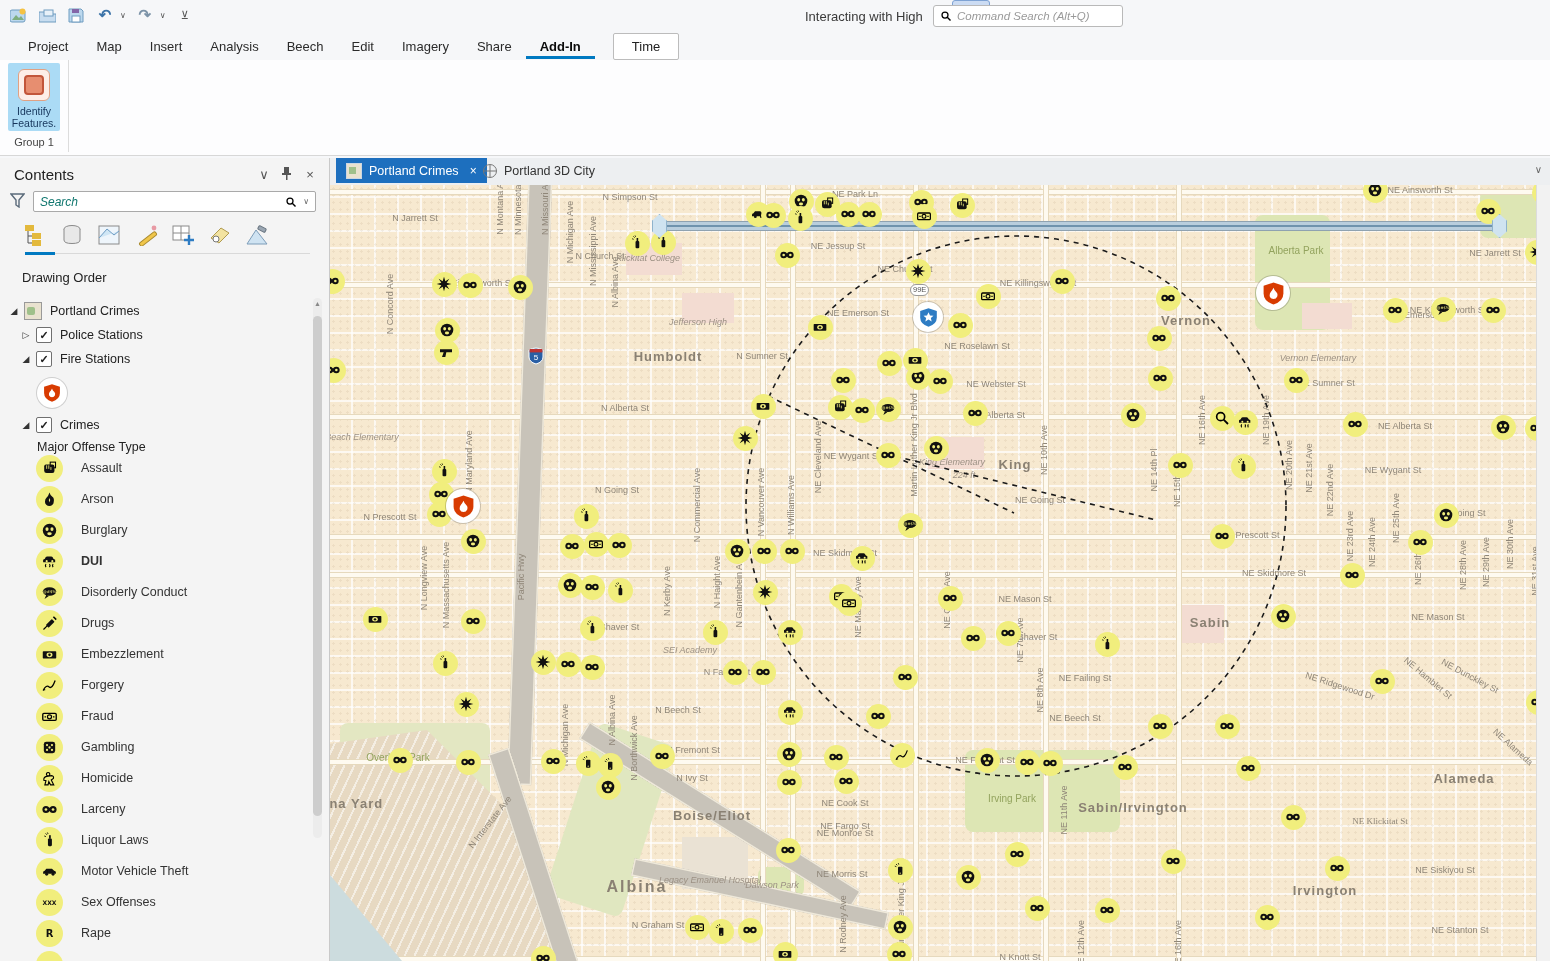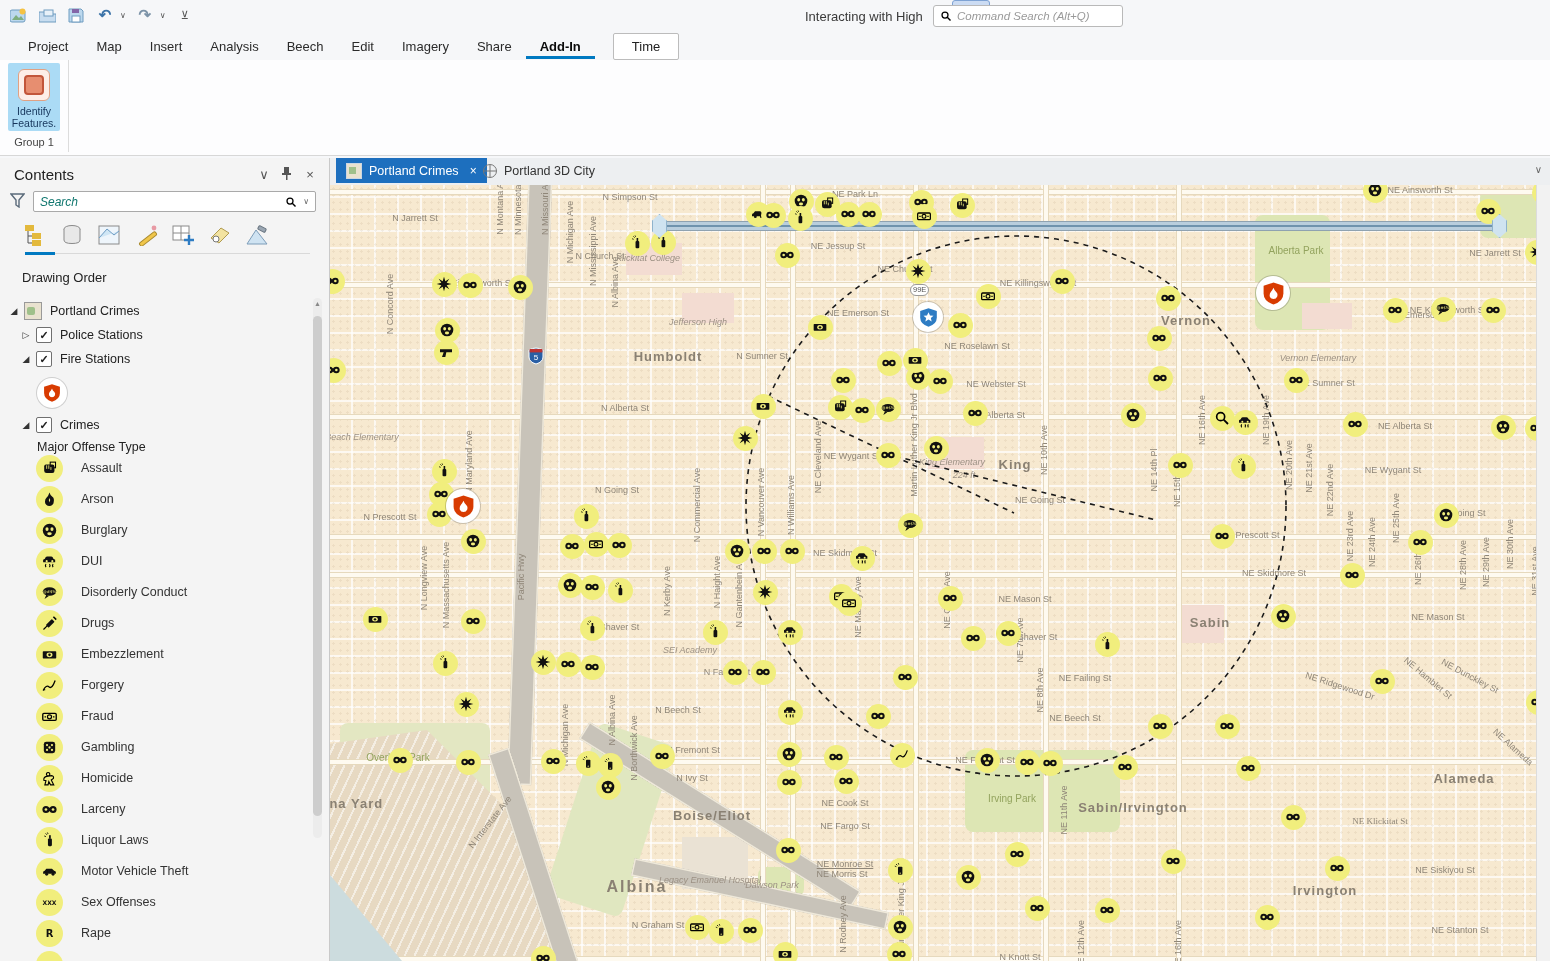--- a/index.html
+++ b/index.html
@@ -407,21 +407,21 @@
           <span class="txt">Arson</span>
         </div>
         <div class="lrow" style="top: 62px;">
           <span class="lsym">
             <svg width="17" height="17" viewBox="0 0 24 24" fill="#111">
               <use href="#s-bala"></use>
             </svg>
           </span>
           <span class="txt">Burglary</span>
         </div>
-        <div class="lrow" style="top: 93px;">
+        <div class="lrow" style="top: 93px; font-weight: bold;">
           <span class="lsym">
             <svg width="17" height="17" viewBox="0 0 24 24" fill="#111">
               <use href="#s-dui"></use>
             </svg>
           </span>
           <span class="txt">DUI</span>
         </div>
         <div class="lrow" style="top: 124px;">
           <span class="lsym">
             <svg width="17" height="17" viewBox="0 0 24 24" fill="#111">
@@ -632,21 +632,21 @@
       <span class="lb st" style="left: 285px; top: 442px; transform: translate(-50%, -50%) rotate(0deg);">N Shaver St</span>
       <span class="lb st" style="left: 700px; top: 452px; transform: translate(-50%, -50%) rotate(0deg);">NE Shaver St</span>
       <span class="lb st" style="left: 397px; top: 487px; transform: translate(-50%, -50%) rotate(0deg);">N Failing St</span>
       <span class="lb st" style="left: 755px; top: 493px; transform: translate(-50%, -50%) rotate(0deg);">NE Failing St</span>
       <span class="lb st" style="left: 348px; top: 525px; transform: translate(-50%, -50%) rotate(0deg);">N Beech St</span>
       <span class="lb st" style="left: 745px; top: 533px; transform: translate(-50%, -50%) rotate(0deg);">NE Beech St</span>
       <span class="lb st" style="left: 363px; top: 565px; transform: translate(-50%, -50%) rotate(0deg);">N Fremont St</span>
       <span class="lb st" style="left: 655px; top: 575px; transform: translate(-50%, -50%) rotate(0deg);">NE Fremont St</span>
       <span class="lb st" style="left: 515px; top: 618px; transform: translate(-50%, -50%) rotate(0deg);">NE Cook St</span>
       <span class="lb st" style="left: 515px; top: 641px; transform: translate(-50%, -50%) rotate(0deg);">NE Fargo St</span>
-      <span class="lb st" style="left: 515px; top: 679px; transform: translate(-50%, -50%) rotate(0deg); text-decoration: underline;">NE Monroe St</span>
+      <span class="lb st" style="left: 515px; top: 648px; transform: translate(-50%, -50%) rotate(0deg);">NE Monroe St</span>
       <span class="lb st" style="left: 512px; top: 689px; transform: translate(-50%, -50%) rotate(0deg);">NE Morris St</span>
       <span class="lb st" style="left: 362px; top: 593px; transform: translate(-50%, -50%) rotate(0deg);">N Ivy St</span>
       <span class="lb st" style="left: 328px; top: 740px; transform: translate(-50%, -50%) rotate(0deg);">N Graham St</span>
       <span class="lb st" style="left: 690px; top: 772px; transform: translate(-50%, -50%) rotate(0deg);">N Knott St</span>
       <span class="lb st" style="left: 1050px; top: 636px; transform: translate(-50%, -50%) rotate(0deg); font-family: Liberation Serif, serif;">NE Klickitat St</span>
       <span class="lb st" style="left: 1115px; top: 685px; transform: translate(-50%, -50%) rotate(0deg);">NE Siskiyou St</span>
       <span class="lb st" style="left: 1130px; top: 745px; transform: translate(-50%, -50%) rotate(0deg);">NE Stanton St</span>
       <span class="lb st" style="left: 1090px; top: 5px; transform: translate(-50%, -50%) rotate(0deg);">NE Ainsworth St</span>
       <span class="lb st" style="left: 1165px; top: 68px; transform: translate(-50%, -50%) rotate(0deg);">NE Jarrett St</span>
       <span class="lb st" style="left: 85px; top: 33px; transform: translate(-50%, -50%) rotate(0deg);">N Jarrett St</span>

